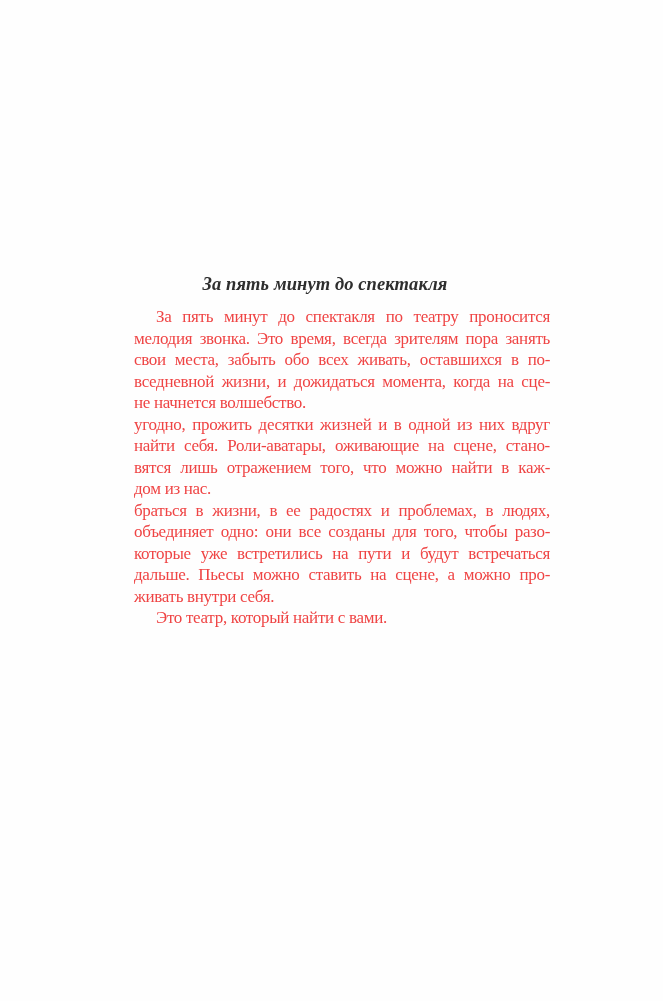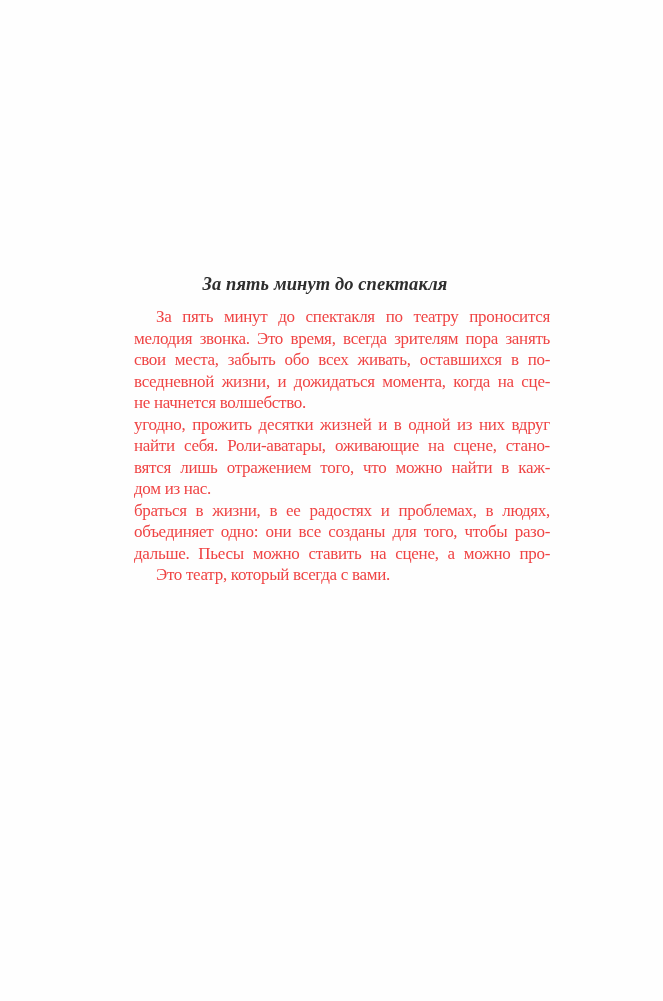--- a/index.html
+++ b/index.html
@@ -72,19 +72,21 @@
       </div>
       <div class="paragraph">
         <div class="text-line">угодно, прожить десятки жизней и в одной из них вдруг</div>
         <div class="text-line">найти себя. Роли-аватары, оживающие на сцене, стано-</div>
         <div class="text-line">вятся лишь отражением того, что можно найти в каж-</div>
         <div class="text-line last">дом из нас.</div>
       </div>
       <div class="paragraph">
         <div class="text-line">браться в жизни, в ее радостях и проблемах, в людях,</div>
         <div class="text-line">объединяет одно: они все созданы для того, чтобы разо-</div>
+        <div class="text-line">которые уже встретились на пути и будут встречаться</div>
         <div class="text-line">дальше. Пьесы можно ставить на сцене, а можно про-</div>
+        <div class="text-line last">живать внутри себя.</div>
       </div>
       <div class="paragraph">
-        <div class="text-line first last">Это театр, который всегда с вами.</div>
+        <div class="text-line first last">Это театр, который найти с вами.</div>
       </div>
     </div>
 </div>
 
 </body></html>

